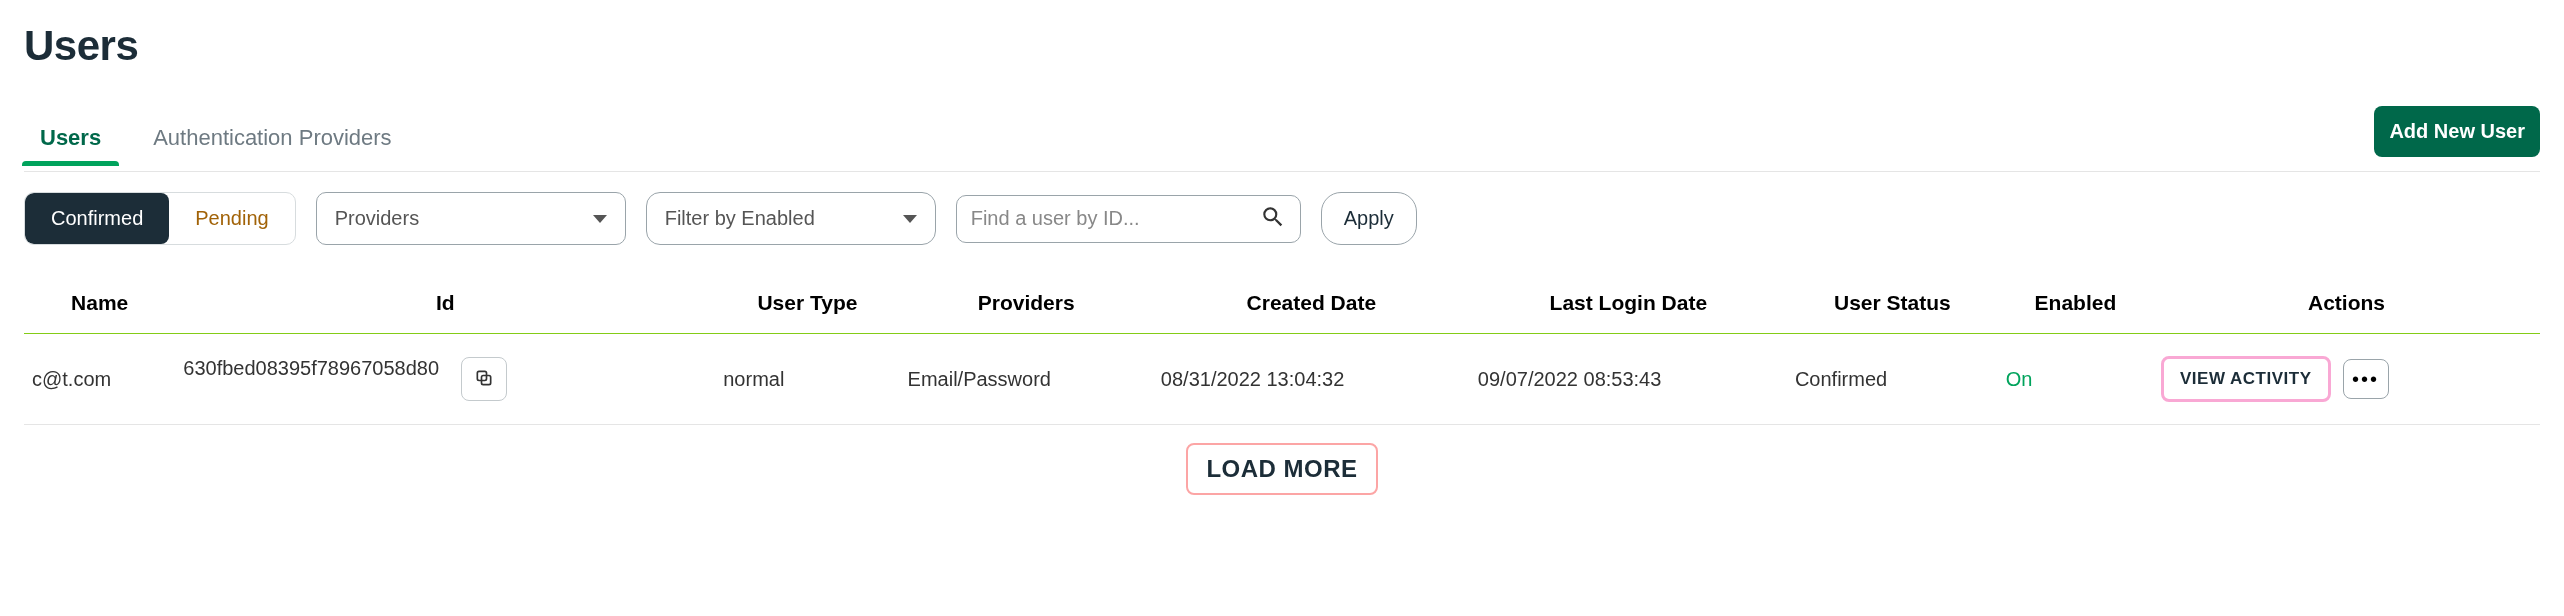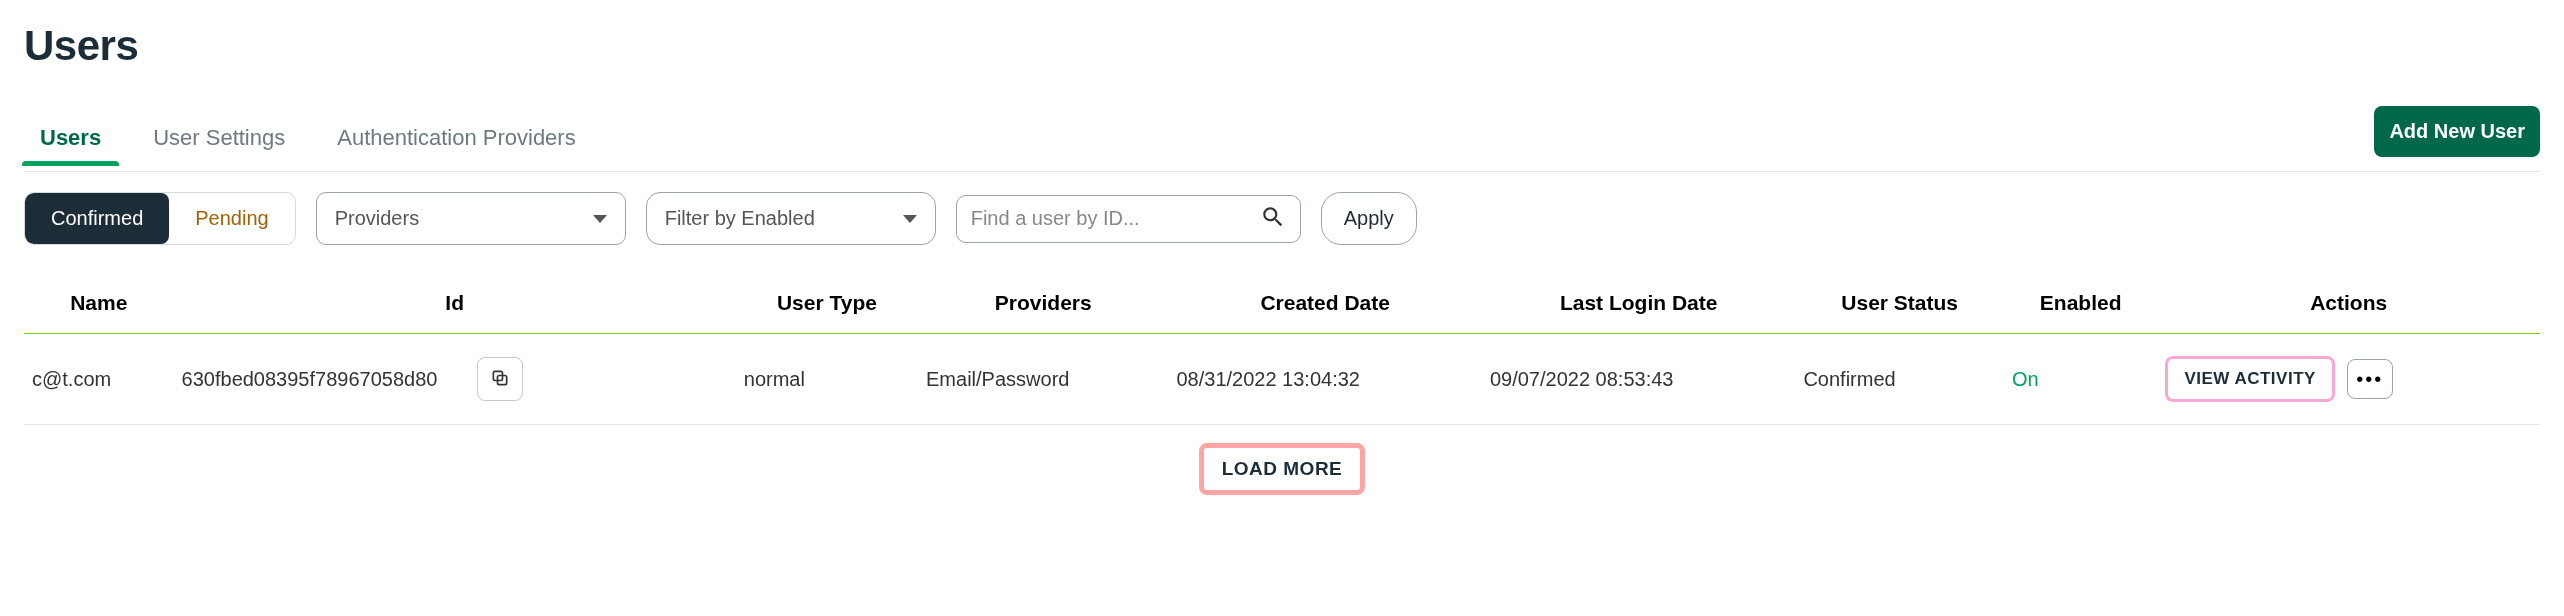--- a/index.html
+++ b/index.html
@@ -18,37 +18,36 @@
     .select { display:flex; align-items:center; justify-content:space-between; border:1px solid #9aa4aa; border-radius:10px; padding:14px 18px; font-size:20px; color:#555; min-width:310px; cursor:pointer; }
     .select .caret { border-left:7px solid transparent; border-right:7px solid transparent; border-top:8px solid #555; }
     .select.small { min-width:290px;border-radius:14px; }
     .search { display:flex; align-items:center; border:1px solid #9aa4aa; border-radius:10px; padding:8px 14px; min-width:345px;gap:16px; }
     .search input { border:none; outline:none; font-size:20px; flex:1; color:#333; background:transparent; }
     .search input::placeholder { color:#888; }
     .apply-btn { border:1px solid #9aa4aa; background:#fff; font-size:20px; padding:14px 22px; border-radius:20px; cursor:pointer; color:#1c2d38; }
     table { width:100%; border-collapse:collapse; margin-top:30px; }
     thead th { text-align:center; font-size:21px; font-weight:700; color:#000000; padding:16px 8px 18px; border-bottom:1px solid #84cc16; }
     tbody td { font-size:20px; color:#333; padding:22px 8px; border-bottom:1px solid #e5e5e5; }
-    .idcell { display:flex; align-items:center; gap:40px; }
+    .idcell { display:flex; align-items:flex-start; gap:22px; }
     .copybtn { border:1px solid #c4cacd; background:#fff; border-radius:8px; width:46px; height:44px; cursor:pointer; display:flex; align-items:center; justify-content:center; }
     .enabled-on { color:#00a35c; font-weight:500; }
     .actions-cell { display:flex; gap:12px; align-items:center; }
     .view-btn { border:3px solid #f9a8d4; background:#fff; border-radius:8px; padding:10px 16px; font-size:17px; font-weight:700; letter-spacing:0.5px; cursor:pointer; color:#1c2d38; }
     .more-btn { border:1px solid #9aa4aa; background:#fff; border-radius:8px; width:46px; height:40px; cursor:pointer; display:flex; align-items:center; justify-content:center; font-size:20px; letter-spacing:2px; }
-    .loadmore { margin:18px auto 0; display:block; border:5px solid #fca5a5; background:#fff; border-radius:8px; padding:10px 18px; font-size:19px; font-weight:700; letter-spacing:0.5px; cursor:pointer; color:#1c2d38;text-align:center; }
+    .loadmore { margin:18px auto 0; display:block; border:2px solid #fca5a5; background:#fff; border-radius:8px; padding:10px 18px; font-size:24px; font-weight:700; letter-spacing:0.5px; cursor:pointer; color:#1c2d38;text-align:center; }
   </style>
 </head>
 <body>
 
 <h1>Users</h1>
 
 <div class="toprow">
   <div class="tabs">
     <div class="tab active">Users</div>
-    <div class="tab">User Settings</div>
     <div class="tab">Authentication Providers</div>
   </div>
   <button class="add-btn">Add New User</button>
 </div>
 
 <div class="filter-bar">
   <div class="seg">
     <button class="active">Confirmed</button>
     <button>Pending</button>
   </div>

